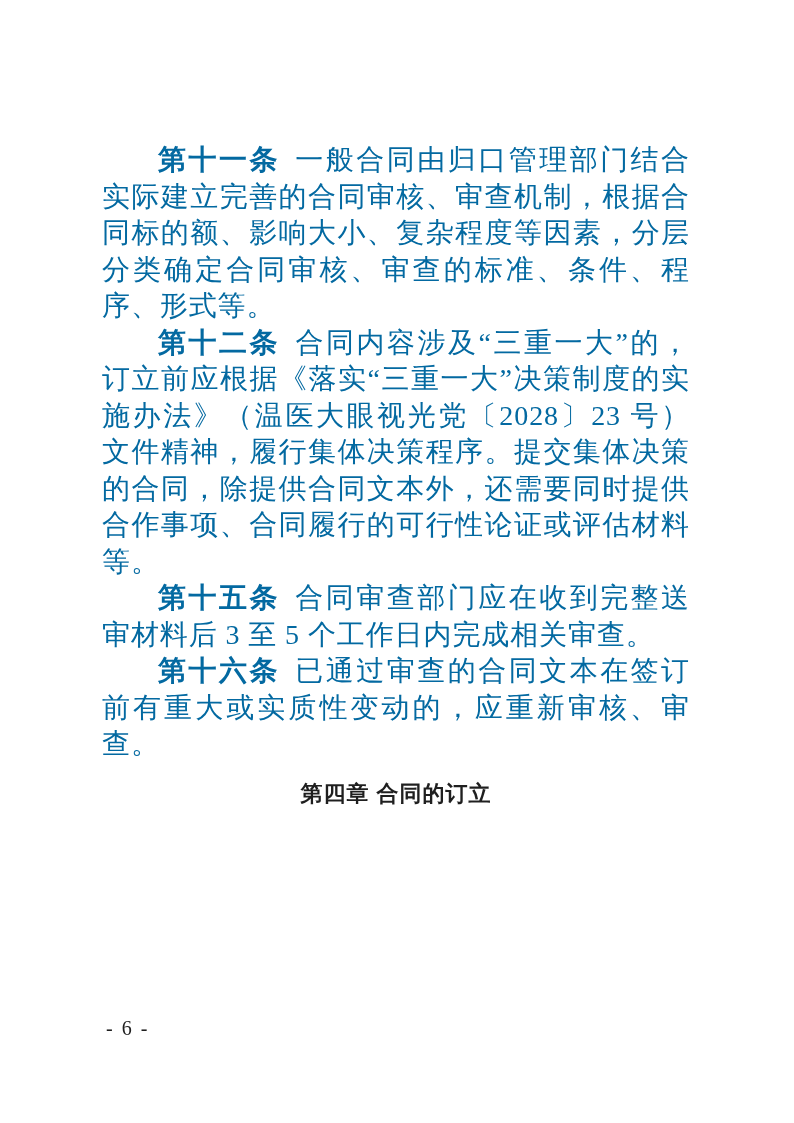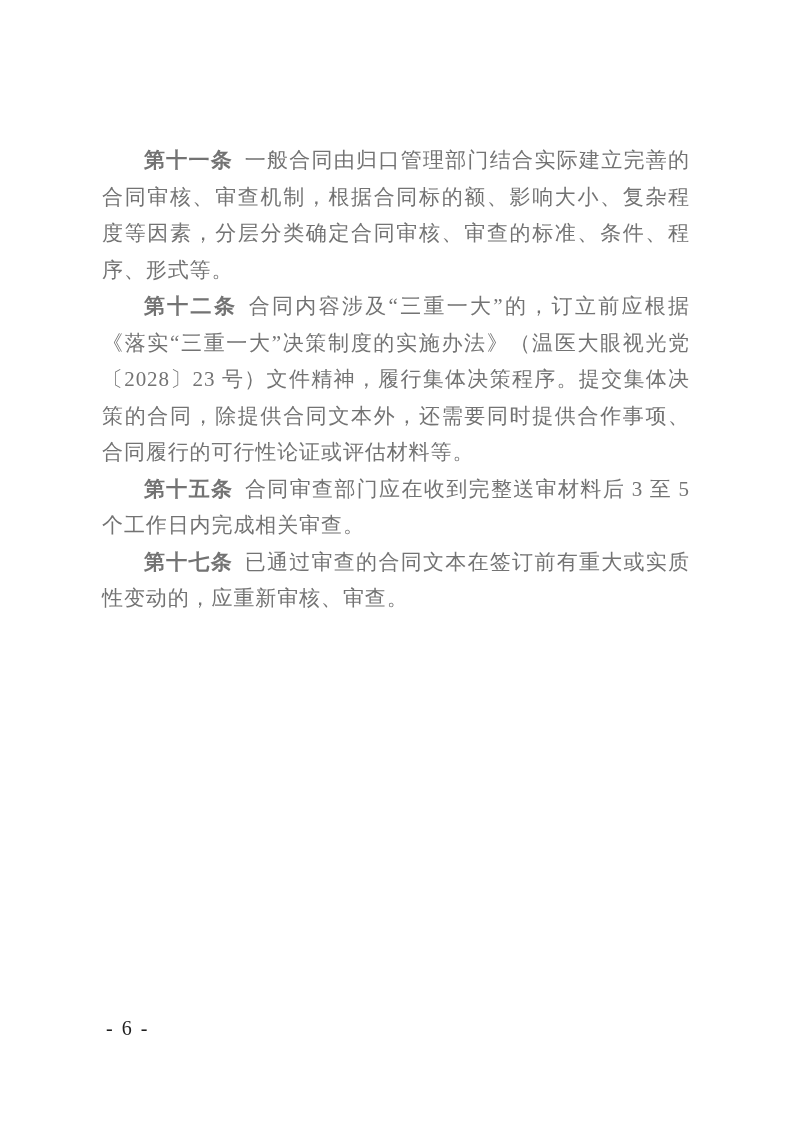--- a/index.html
+++ b/index.html
@@ -17,26 +17,26 @@
   }
   .content {
     position: absolute;
     left: 102px;
     top: 142px;
     width: 588px;
   }
   .para {
     margin: 0;
     font-family: "Liberation Serif", "DejaVu Serif", serif;
-    font-size: 21px;
+    font-size: 28px;
     line-height: 36.5px;
     letter-spacing: 0.9px;
     text-align: justify;
     text-indent: 2em;
-    color: #737373;
+    color: #0369a1;
   }
   .art-num {
     font-weight: 700;
     font-family: "Liberation Sans", "DejaVu Sans", sans-serif;
     margin-right: 0.55em;
   }
   .chapter {
     margin: 13px 0 0 0;
     font-family: "Liberation Sans", "DejaVu Sans", sans-serif;
     font-weight: 700;
@@ -66,22 +66,23 @@
   <div class="content">
 
     <p class="para"><span class="art-num">第十一条</span><span>一般合同由归口管理部门结合实际建立完善的合同审核、审查机制，根据合同标的额、影响大小、复杂程度等因素，分层分类确定合同审核、审查的标准、条件、程序、形式等。</span></p>
 
     <p class="para"><span class="art-num">第十二条</span><span>合同内容涉及“三重一大”的，订立前应根据《落实“三重一大”决策制度的实施办法》（温医大眼视光党〔2028〕23 号）文件精神，履行集体决策程序。提交集体决策的合同，除提供合同文本外，还需要同时提供合作事项、合同履行的可行性论证或评估材料等。</span></p>
 
 
 
     <p class="para"><span class="art-num">第十五条</span><span>合同审查部门应在收到完整送审材料后 3 至 5 个工作日内完成相关审查。</span></p>
 
-    <p class="para"><span class="art-num">第十七条</span><span>已通过审查的合同文本在签订前有重大或实质性变动的，应重新审核、审查。</span></p>
+    <p class="para"><span class="art-num">第十六条</span><span>已通过审查的合同文本在签订前有重大或实质性变动的，应重新审核、审查。</span></p>
 
+    <h2 class="chapter">第四章 合同的订立</h2>
 
 
 
   </div>
 
   <div class="footer-pagenum">- 6 -</div>
 
 </div>
 
 </body></html>

